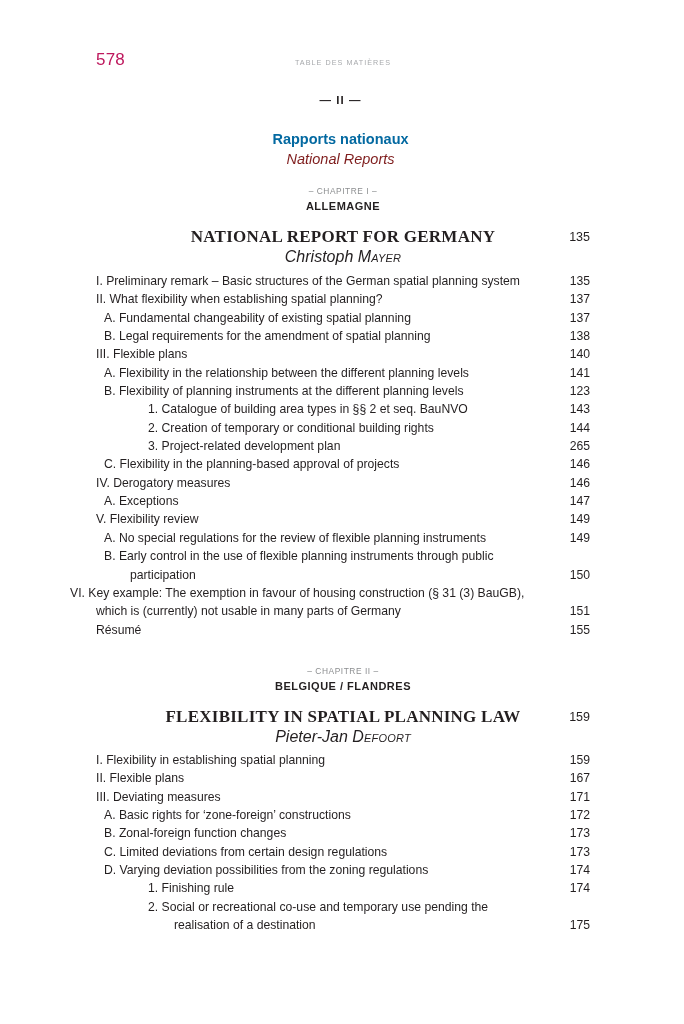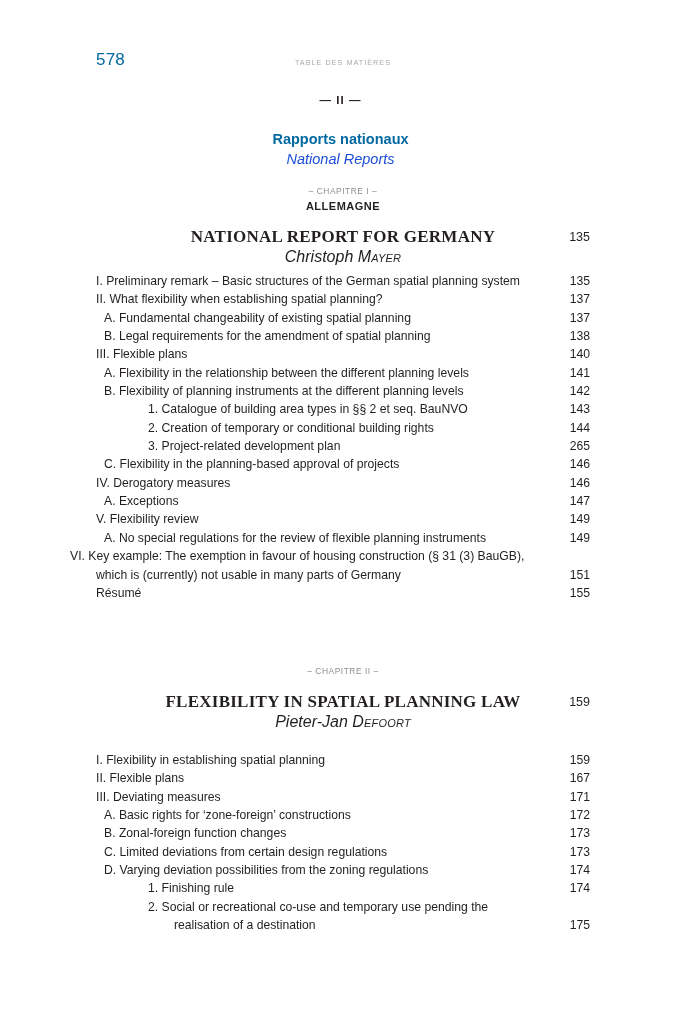--- a/index.html
+++ b/index.html
@@ -29,21 +29,21 @@
     top: 58px;
     left: 96px;
     right: 94px;
     height: 16px;
   }
   .folio {
     position: absolute;
     left: 0;
     top: -8px;
     font-size: 17px;
-    color: #0369a1;
+    color: #be185d;
     letter-spacing: 0.2px;
   }
   .head-title {
     position: absolute;
     left: 0;
     right: 0;
     top: 0;
     text-align: center;
     font-size: 7.2px;
     letter-spacing: 1.05px;
@@ -70,21 +70,21 @@
     margin-top: 22px;
     font-size: 14.5px;
     font-weight: bold;
     color: #0369a1;
     line-height: 19px;
   }
   .part-title-en {
     margin-top: 1px;
     font-size: 14.5px;
     font-style: italic;
-    color: #1d4ed8;
+    color: #7f1d1d;
     line-height: 19px;
   }
 
   
   .chapter {
     position: absolute;
     left: 96px;
     right: 94px;
   }
   .chapter-label {
@@ -223,21 +223,21 @@
       <div class="toc-entry lvl1">
         <span class="toc-text">III. Flexible plans</span>
         <span class="toc-page">140</span>
       </div>
       <div class="toc-entry lvl2">
         <span class="toc-text">A. Flexibility in the relationship between the different planning levels</span>
         <span class="toc-page">141</span>
       </div>
       <div class="toc-entry lvl2">
         <span class="toc-text">B. Flexibility of planning instruments at the different planning levels</span>
-        <span class="toc-page">142</span>
+        <span class="toc-page">123</span>
       </div>
       <div class="toc-entry lvl3">
         <span class="toc-text">1. Catalogue of building area types in §§ 2 et seq. BauNVO</span>
         <span class="toc-page">143</span>
       </div>
       <div class="toc-entry lvl3">
         <span class="toc-text">2. Creation of temporary or conditional building rights</span>
         <span class="toc-page">144</span>
       </div>
       <div class="toc-entry lvl3">
@@ -257,32 +257,37 @@
         <span class="toc-page">147</span>
       </div>
       <div class="toc-entry lvl1">
         <span class="toc-text">V. Flexibility review</span>
         <span class="toc-page">149</span>
       </div>
       <div class="toc-entry lvl2">
         <span class="toc-text">A. No special regulations for the review of flexible planning instruments</span>
         <span class="toc-page">149</span>
       </div>
+      <div class="toc-entry lvl2 wrap-indent">
+        <span class="toc-text">B. Early control in the use of flexible planning instruments through public participation</span>
+        <span class="toc-page">150</span>
+      </div>
       <div class="toc-entry lvl1 wrap-indent">
         <span class="toc-text">VI. Key example: The exemption in favour of housing construction (§ 31 (3) BauGB), which is (currently) not usable in many parts of Germany</span>
         <span class="toc-page">151</span>
       </div>
       <div class="toc-entry lvl1">
         <span class="toc-text">Résumé</span>
         <span class="toc-page">155</span>
       </div>
     </div>
 
   <div class="chapter" id="chapter-2" style="top:665px;">
     <div class="chapter-label">– Chapitre II –</div>
+    <div class="chapter-country">Belgique / Flandres</div>
     <div class="chapter-title-row">
       <div class="chapter-title">Flexibility in Spatial Planning Law</div>
       <div class="chapter-page">159</div>
     </div>
     <div class="chapter-author"><span>Pieter-Jan </span><span class="sc">Defoort</span></div>
   </div>
 
   <div class="toc" id="toc-2" style="top:751px;">
       <div class="toc-entry lvl1">
         <span class="toc-text">I. Flexibility in establishing spatial planning</span>

